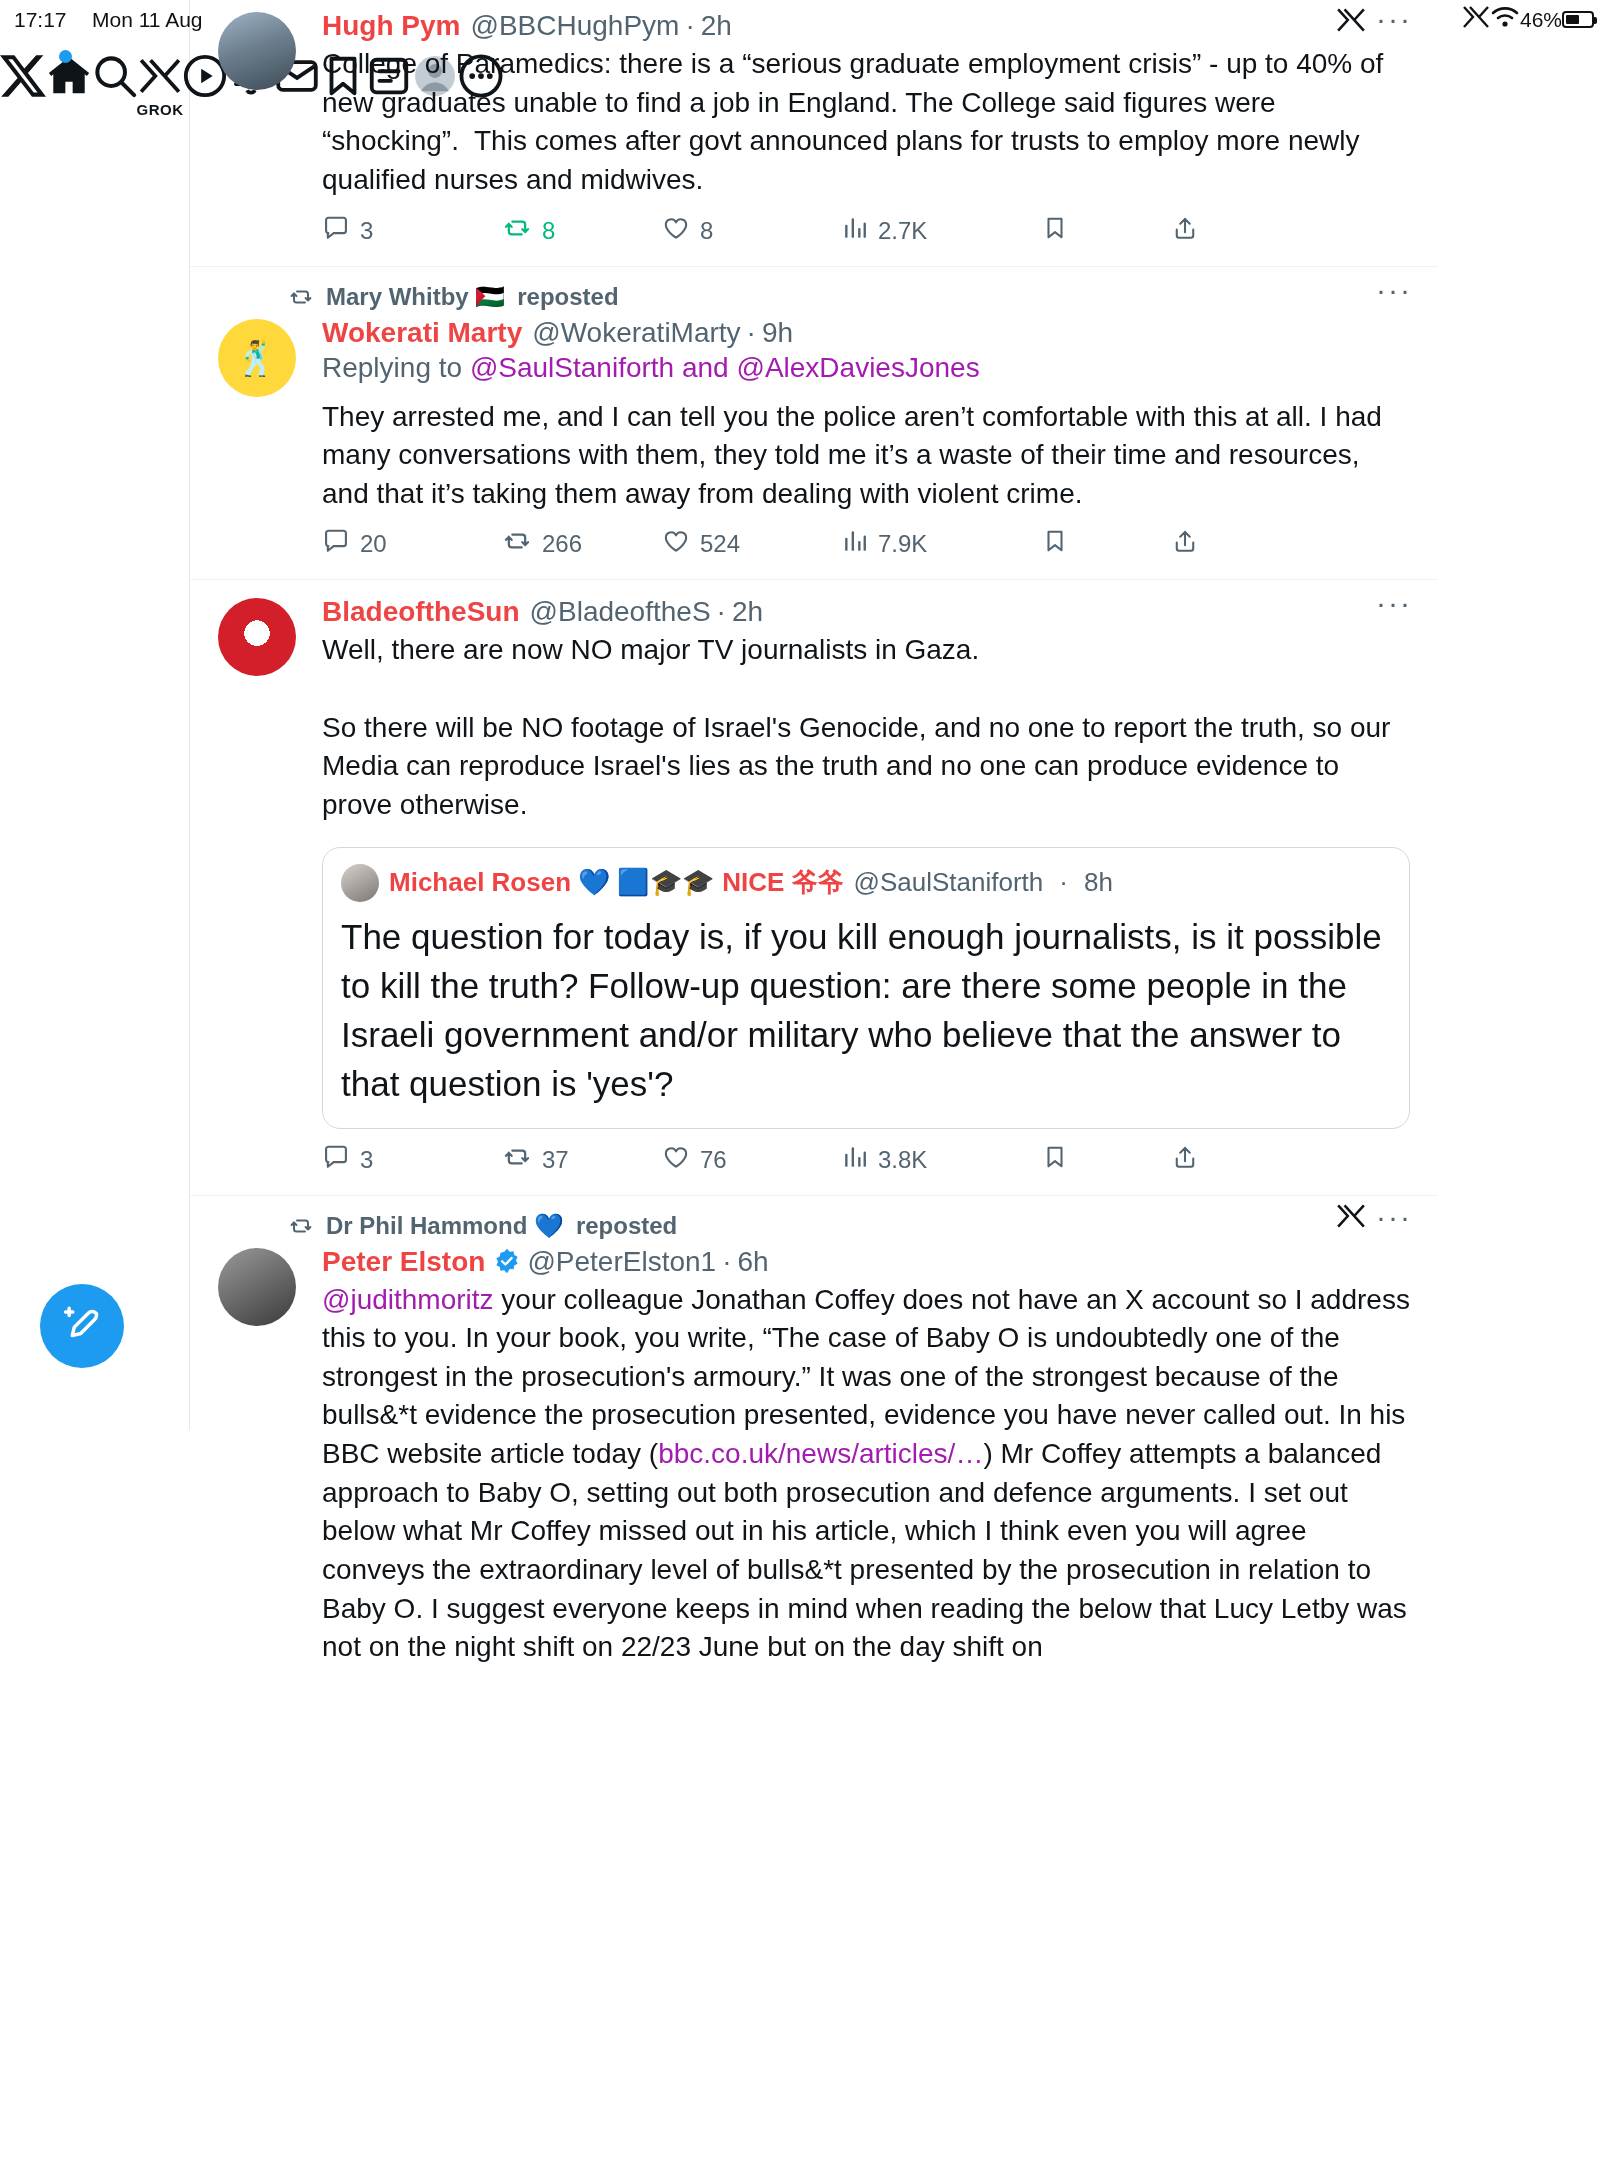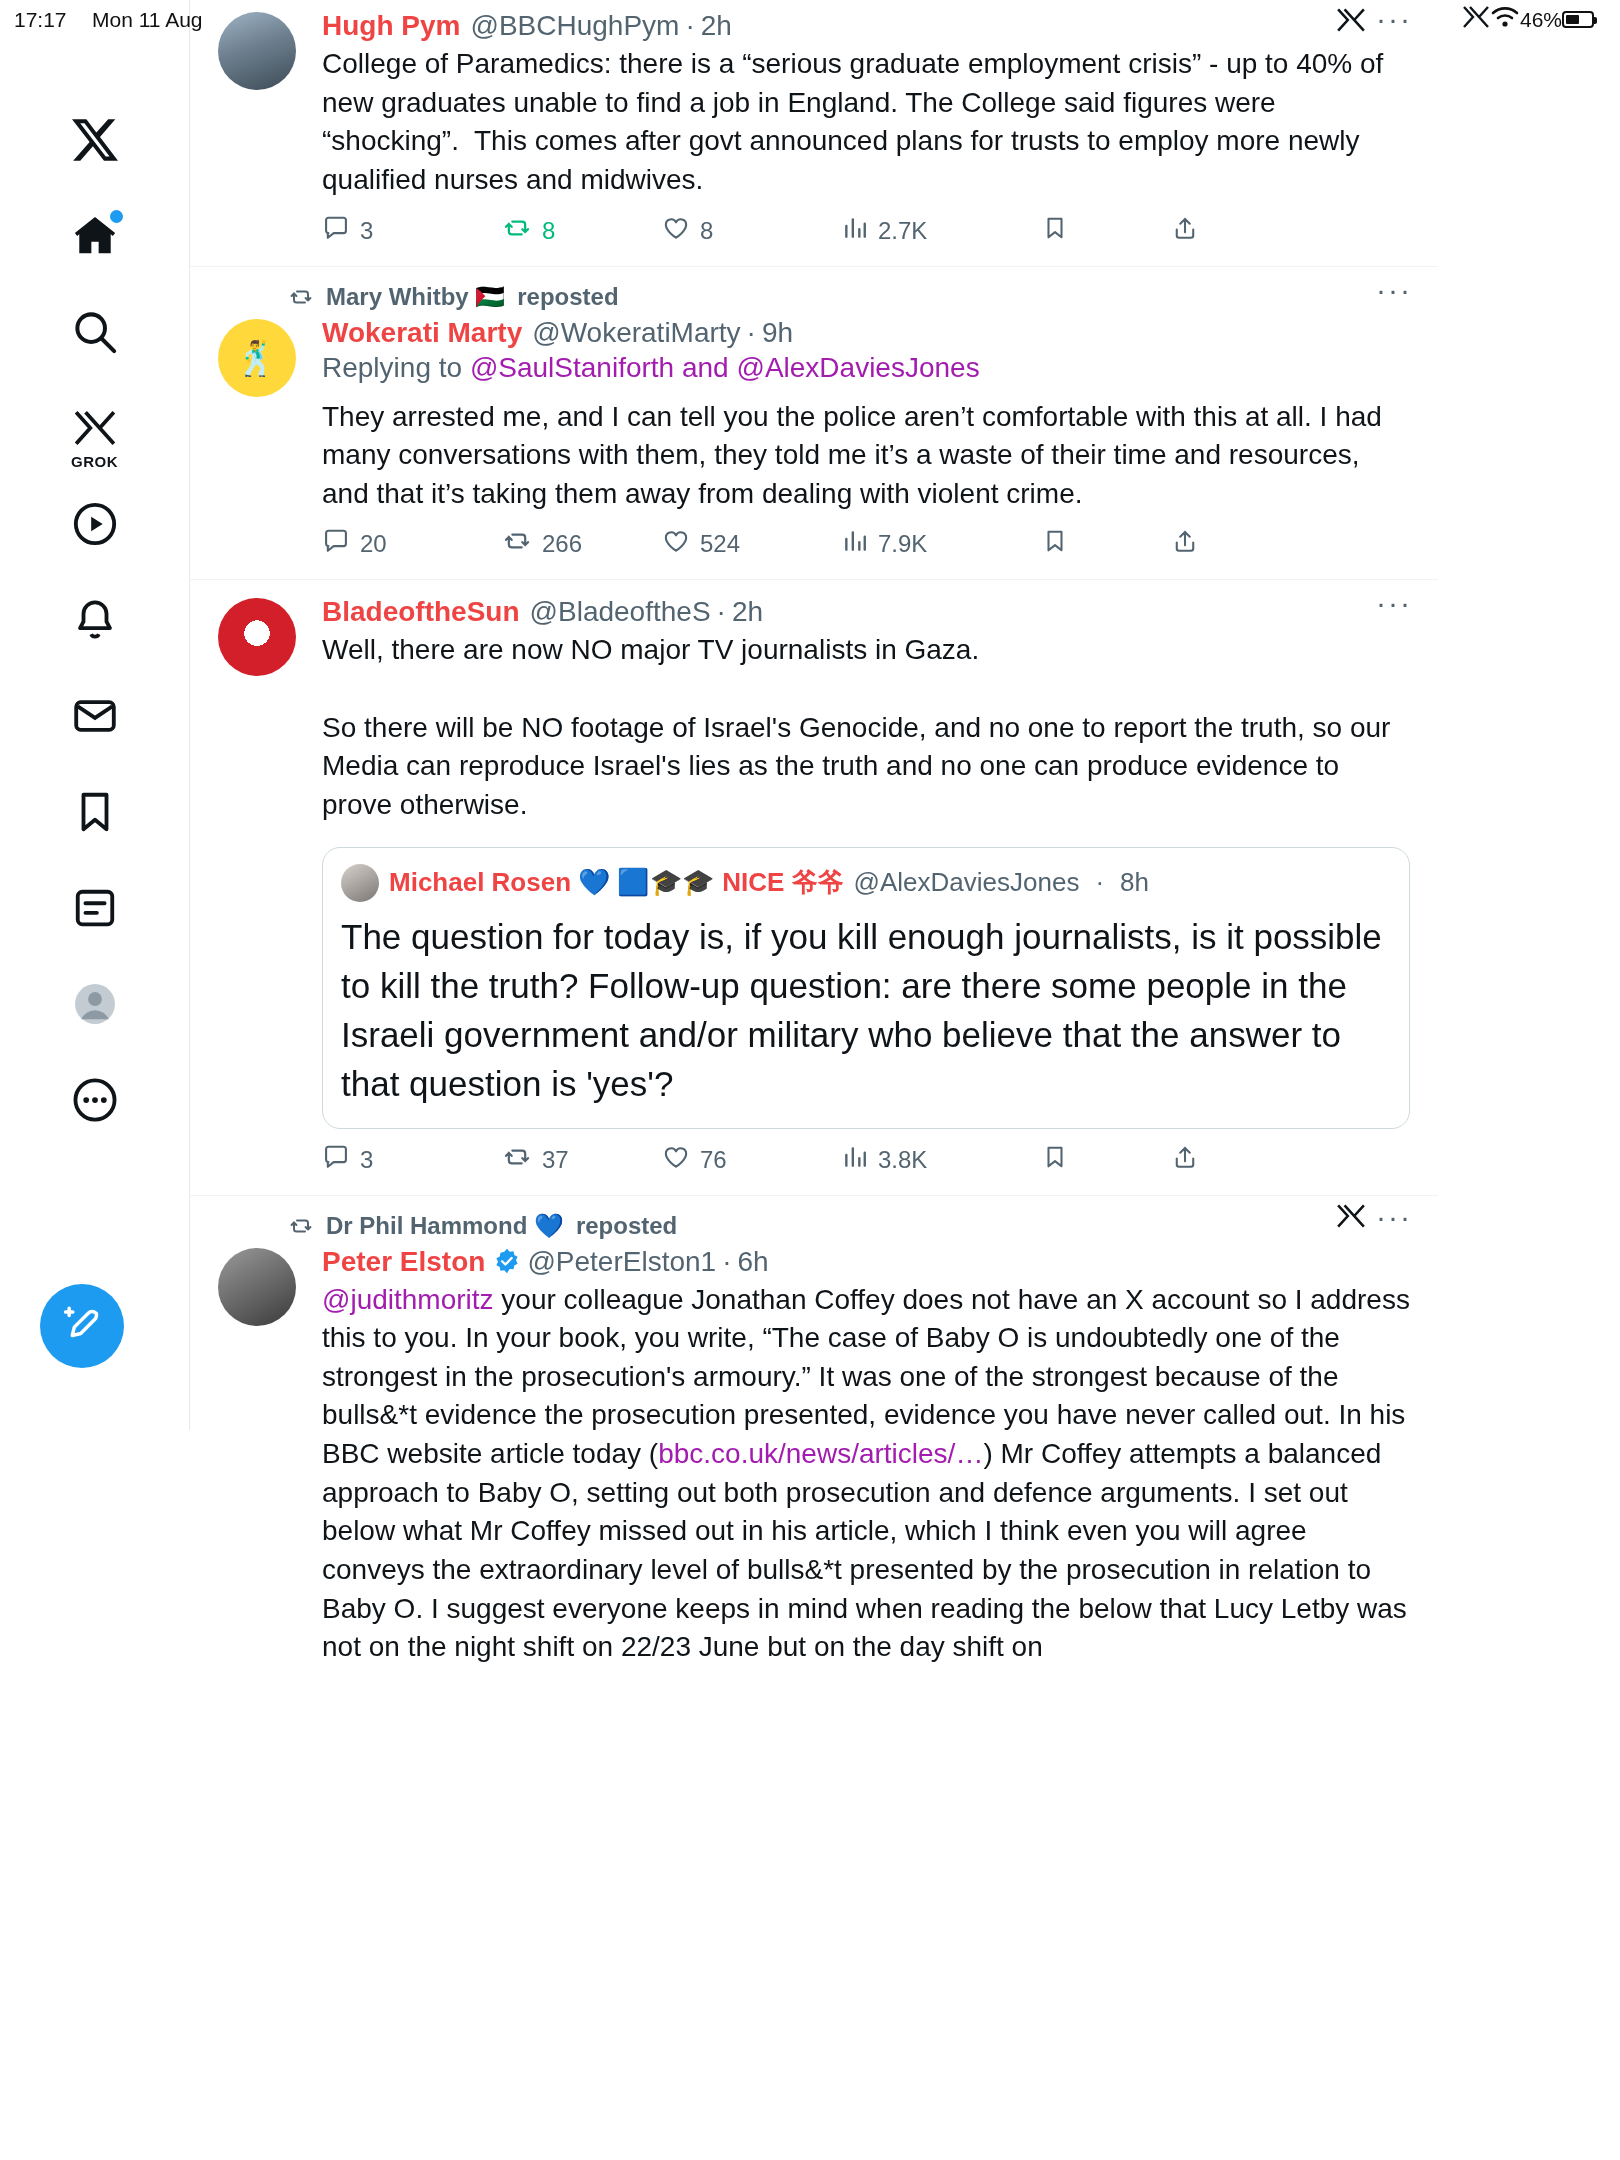--- a/index.html
+++ b/index.html
@@ -30,21 +30,21 @@
     content: ""; position: absolute; right: -5px; top: 4px; width: 3px; height: 7px;
     background: #111; border-radius: 0 2px 2px 0;
   }
   .batt-fill { position: absolute; left: 2px; top: 2px; bottom: 2px; width: 46%; background: #111; border-radius: 1px; }
 
   
   .nav {
     width: 190px; flex: 0 0 190px; border-right: 1px solid #e6e9ea;
     position: relative; height: 1430px;
   }
-  .nav-inner { padding-top: 92px; display: flex; flex-direction: column; align-items: center; gap: 0; }
+  .nav-inner { padding-top: 28px; display: flex; flex-direction: row; align-items: center; gap: 0; }
   .nav-item {
     width: 96px; height: 96px; display: flex; align-items: center; justify-content: center;
     position: relative; border-radius: 50%;
   }
   .nav-item svg { display: block; }
   .grok-label { font-size: 15px; font-weight: 700; letter-spacing: .5px; position: absolute; bottom: 6px; }
   .dot-badge {
     position: absolute; width: 13px; height: 13px; border-radius: 50%; background: #1d9bf0;
     top: 22px; right: 20px;
   }
@@ -374,21 +374,21 @@
             <span class="more-dots" style="top:8px">···</span>
           </div>
           <div class="tweet-text">Well, there are now NO major TV journalists in Gaza.
 
 So there will be NO footage of Israel's Genocide, and no one to report the truth, so our Media can reproduce Israel's lies as the truth and no one can produce evidence to prove otherwise.</div>
 
           <div class="quote">
             <div class="quote-head">
               <span class="q-avatar" style="background:linear-gradient(150deg,#d7d2cc,#7b7672)"></span>
               <span class="dispname">Michael Rosen 💙 🟦🎓🎓 NICE 爷爷</span>
-              <span class="handle">@AlexDaviesJones</span>
+              <span class="handle">@SaulStaniforth</span>
               <span class="sep">·</span>
               <span class="time">8h</span>
             </div>
             <div class="quote-text">The question for today is, if you kill enough journalists, is it possible to kill the truth? Follow-up question: are there some people in the Israeli government and/or military who believe that the answer to that question is 'yes'?</div>
           </div>
 
           <div class="actions">
             <span class="act" style="width:180px">
               <span><svg width="28" height="28" viewBox="0 0 24 24">
                     <path d="M3.5 5.2A2 2 0 0 1 5.5 3.2h13a2 2 0 0 1 2 2v9.2a2 2 0 0 1-2 2H10l-5 4v-4H5.5a2 2 0 0 1-2-2Z" stroke="#536471" stroke-width="1.8" fill="none" stroke-linejoin="round"></path>

